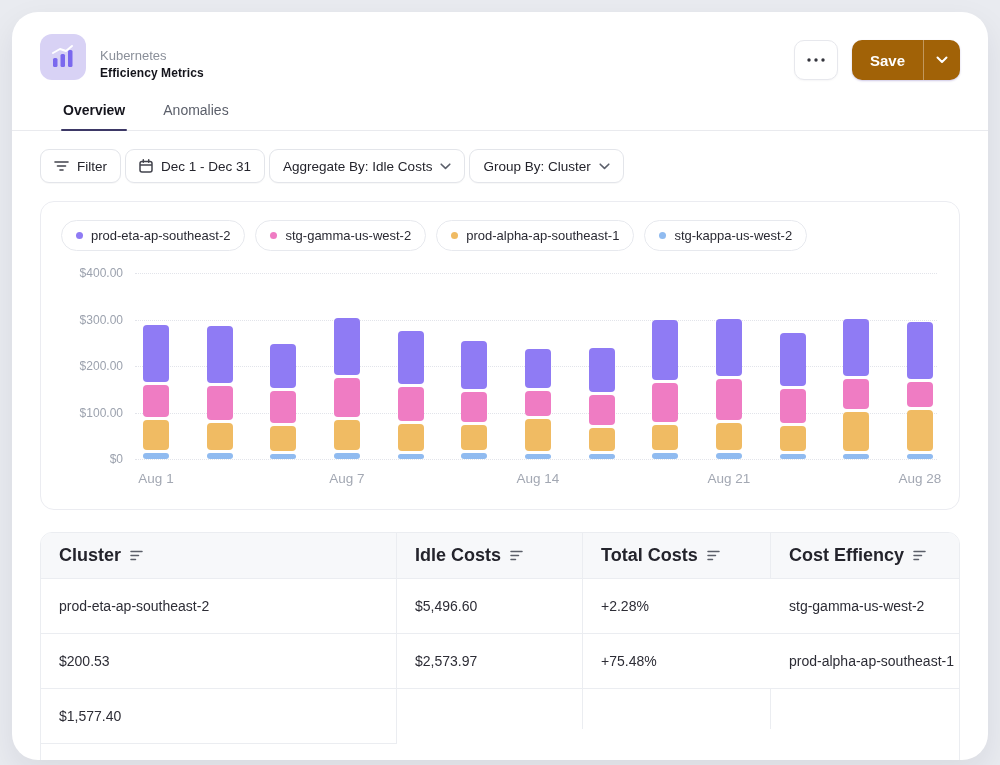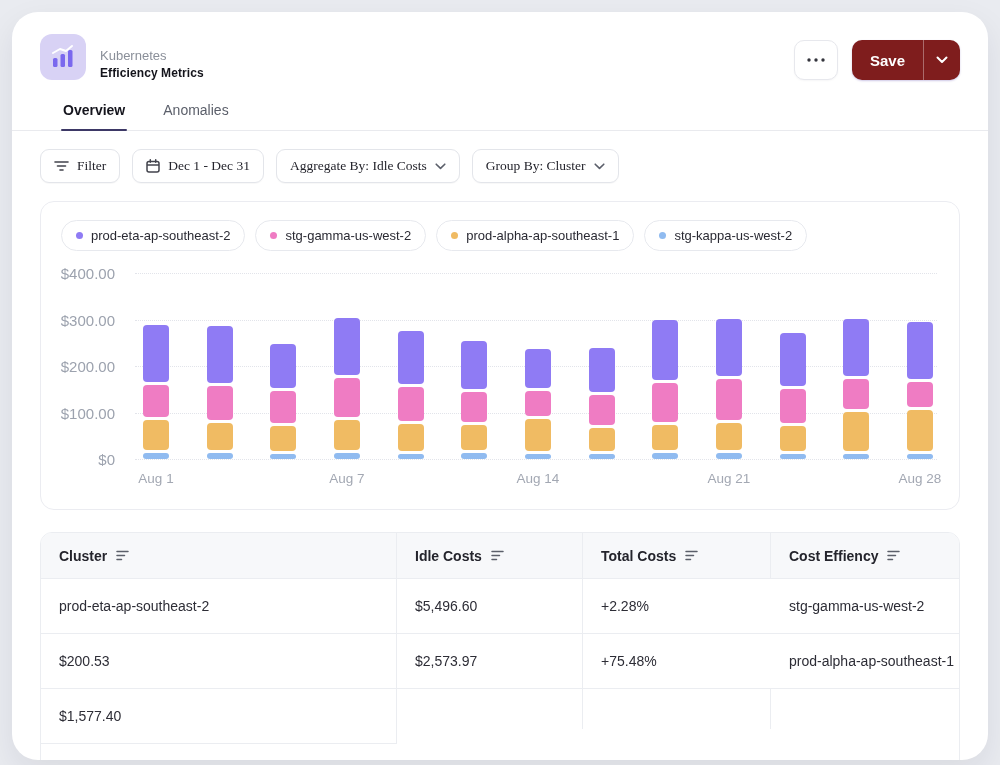--- a/index.html
+++ b/index.html
@@ -25,36 +25,36 @@
   }
   .title-block .subtitle { font-size:13px; color:#8a8f99; margin-bottom:3px; }
   .title-block .title { font-size:12px; font-weight:700; color:#14141b; letter-spacing:.1px; }
   .header-spacer { flex:1; }
   .more-btn {
     width:44px; height:40px; background:#fff; border:1px solid #e7e8ed; border-radius:10px;
     display:flex; align-items:center; justify-content:center; cursor:pointer;
     box-shadow:0 1px 2px rgba(16,24,40,.04); margin-right:14px;
   }
   .save-btn {
-    display:flex; align-items:stretch; height:40px; background:#7f1d1d; border-radius:10px;
+    display:flex; align-items:stretch; height:40px; background:#a16207; border-radius:10px;
     color:#fff; overflow:hidden; cursor:pointer; box-shadow:0 1px 2px rgba(62,40,160,.25);
   }
   .save-main { display:flex; align-items:center; padding:0 18px; font-size:15px; font-weight:600; }
   .save-divider { width:1px; background:rgba(255,255,255,.35); margin:0; }
   .save-caret { display:flex; align-items:center; padding:0 12px; }
   
   .tabs { display:flex; gap:34px; padding:0 28px; margin-top:14px; border-bottom:1px solid #e9eaee; }
   .tab { padding:8px 2px 12px; font-size:14px; color:#5b5f6a; cursor:pointer; position:relative; }
   .tab.active { color:#15151d; font-weight:700;margin-left:21px; }
   .tab.active::after {
     content:""; position:absolute; left:0; right:0; bottom:-1px; height:2.5px;
     background:#3d3866; border-radius:2px;
   }
   
-  .toolbar { display:flex; gap:12px; padding:18px 28px 16px;font-family:Liberation Serif, serif; }
+  .toolbar { display:flex; gap:4px; padding:18px 28px 16px; }
   .chip {
     height:34px; display:inline-flex; align-items:center; gap:8px;
     border:1px solid #e3e5ea; border-radius:9px; background:#fff; padding:0 13px;
     font-size:13.5px; color:#24242c; cursor:pointer; box-shadow:0 1px 1px rgba(16,24,40,.03);
     white-space:nowrap;
   }
   .chip svg { flex:0 0 auto; }
   
   .chart-card {
     margin:2px 28px 0; border:1px solid #ebecf1; border-radius:14px;
@@ -62,22 +62,22 @@
   }
   .legend { display:flex; gap:10px; margin-bottom:22px; flex-wrap:wrap; }
   .legend-chip {
     display:inline-flex; align-items:center; gap:8px; border:1px solid #e7e9ee;
     border-radius:999px; padding:7px 14px; font-size:13px; color:#2a2a33; cursor:pointer; background:#fff;
   }
   .legend-dot { width:7px; height:7px; border-radius:50%; background:#999; }
   .chart { display:flex; margin:4px 2px 36px; }
   .y-axis { width:72px; position:relative; height:186px; flex:0 0 auto; }
   .y-label {
-    position:absolute; right:20px; transform:translateY(-50%);
-    font-size:15px; color:#9ca2ae; white-space:nowrap;
+    position:absolute; right:12px; transform:translateY(-50%);
+    font-size:12px; color:#9ca2ae; white-space:nowrap;
   }
   .plot { flex:1; position:relative; height:186px; }
   .gridline { position:absolute; left:0; right:0; border-top:1px dotted #e2e4ea; }
   .bars { position:absolute; left:8px; right:4px; top:0; bottom:0; display:flex; justify-content:space-between; }
   .bar-slot { width:26px; position:relative; height:100%; }
   .bar {
     position:absolute; bottom:0; left:0; width:26px;
     display:flex; flex-direction:column-reverse; gap:3px;
   }
   .seg { width:100%; border-radius:4px; }
@@ -86,21 +86,21 @@
     font-size:13.5px; color:#a3a8b3; white-space:nowrap;
   }
   
   .table-card {
     margin:22px 28px 0; border:1px solid #ebedf1; border-radius:12px 12px 0 0;
     overflow:hidden; background:#fff;
   }
   .tbl { display:grid; grid-template-columns:356px 186px 188px 1fr; }
   .th {
     background:#f7f8fa; height:46px; display:flex; align-items:center; gap:9px;
-    padding:0 18px; font-size:14px; font-weight:700; color:#24242c;
+    padding:0 18px; font-size:18px; font-weight:700; color:#24242c;
     border-bottom:1px solid #ebedf1; border-right:1px solid #ebedf1; cursor:pointer;
   }
   .th:nth-child(4n) { border-right:none; }
   .td {
     height:55px; display:flex; align-items:center; padding:0 18px;
     font-size:14px; color:#2d2d36; border-bottom:1px solid #ebedf1; border-right:1px solid #ebedf1;
     background:#fff; white-space:nowrap;
   }
   .td.last-col { border-right:none; }
   .td.partial { height:40px; border-bottom:none; }

